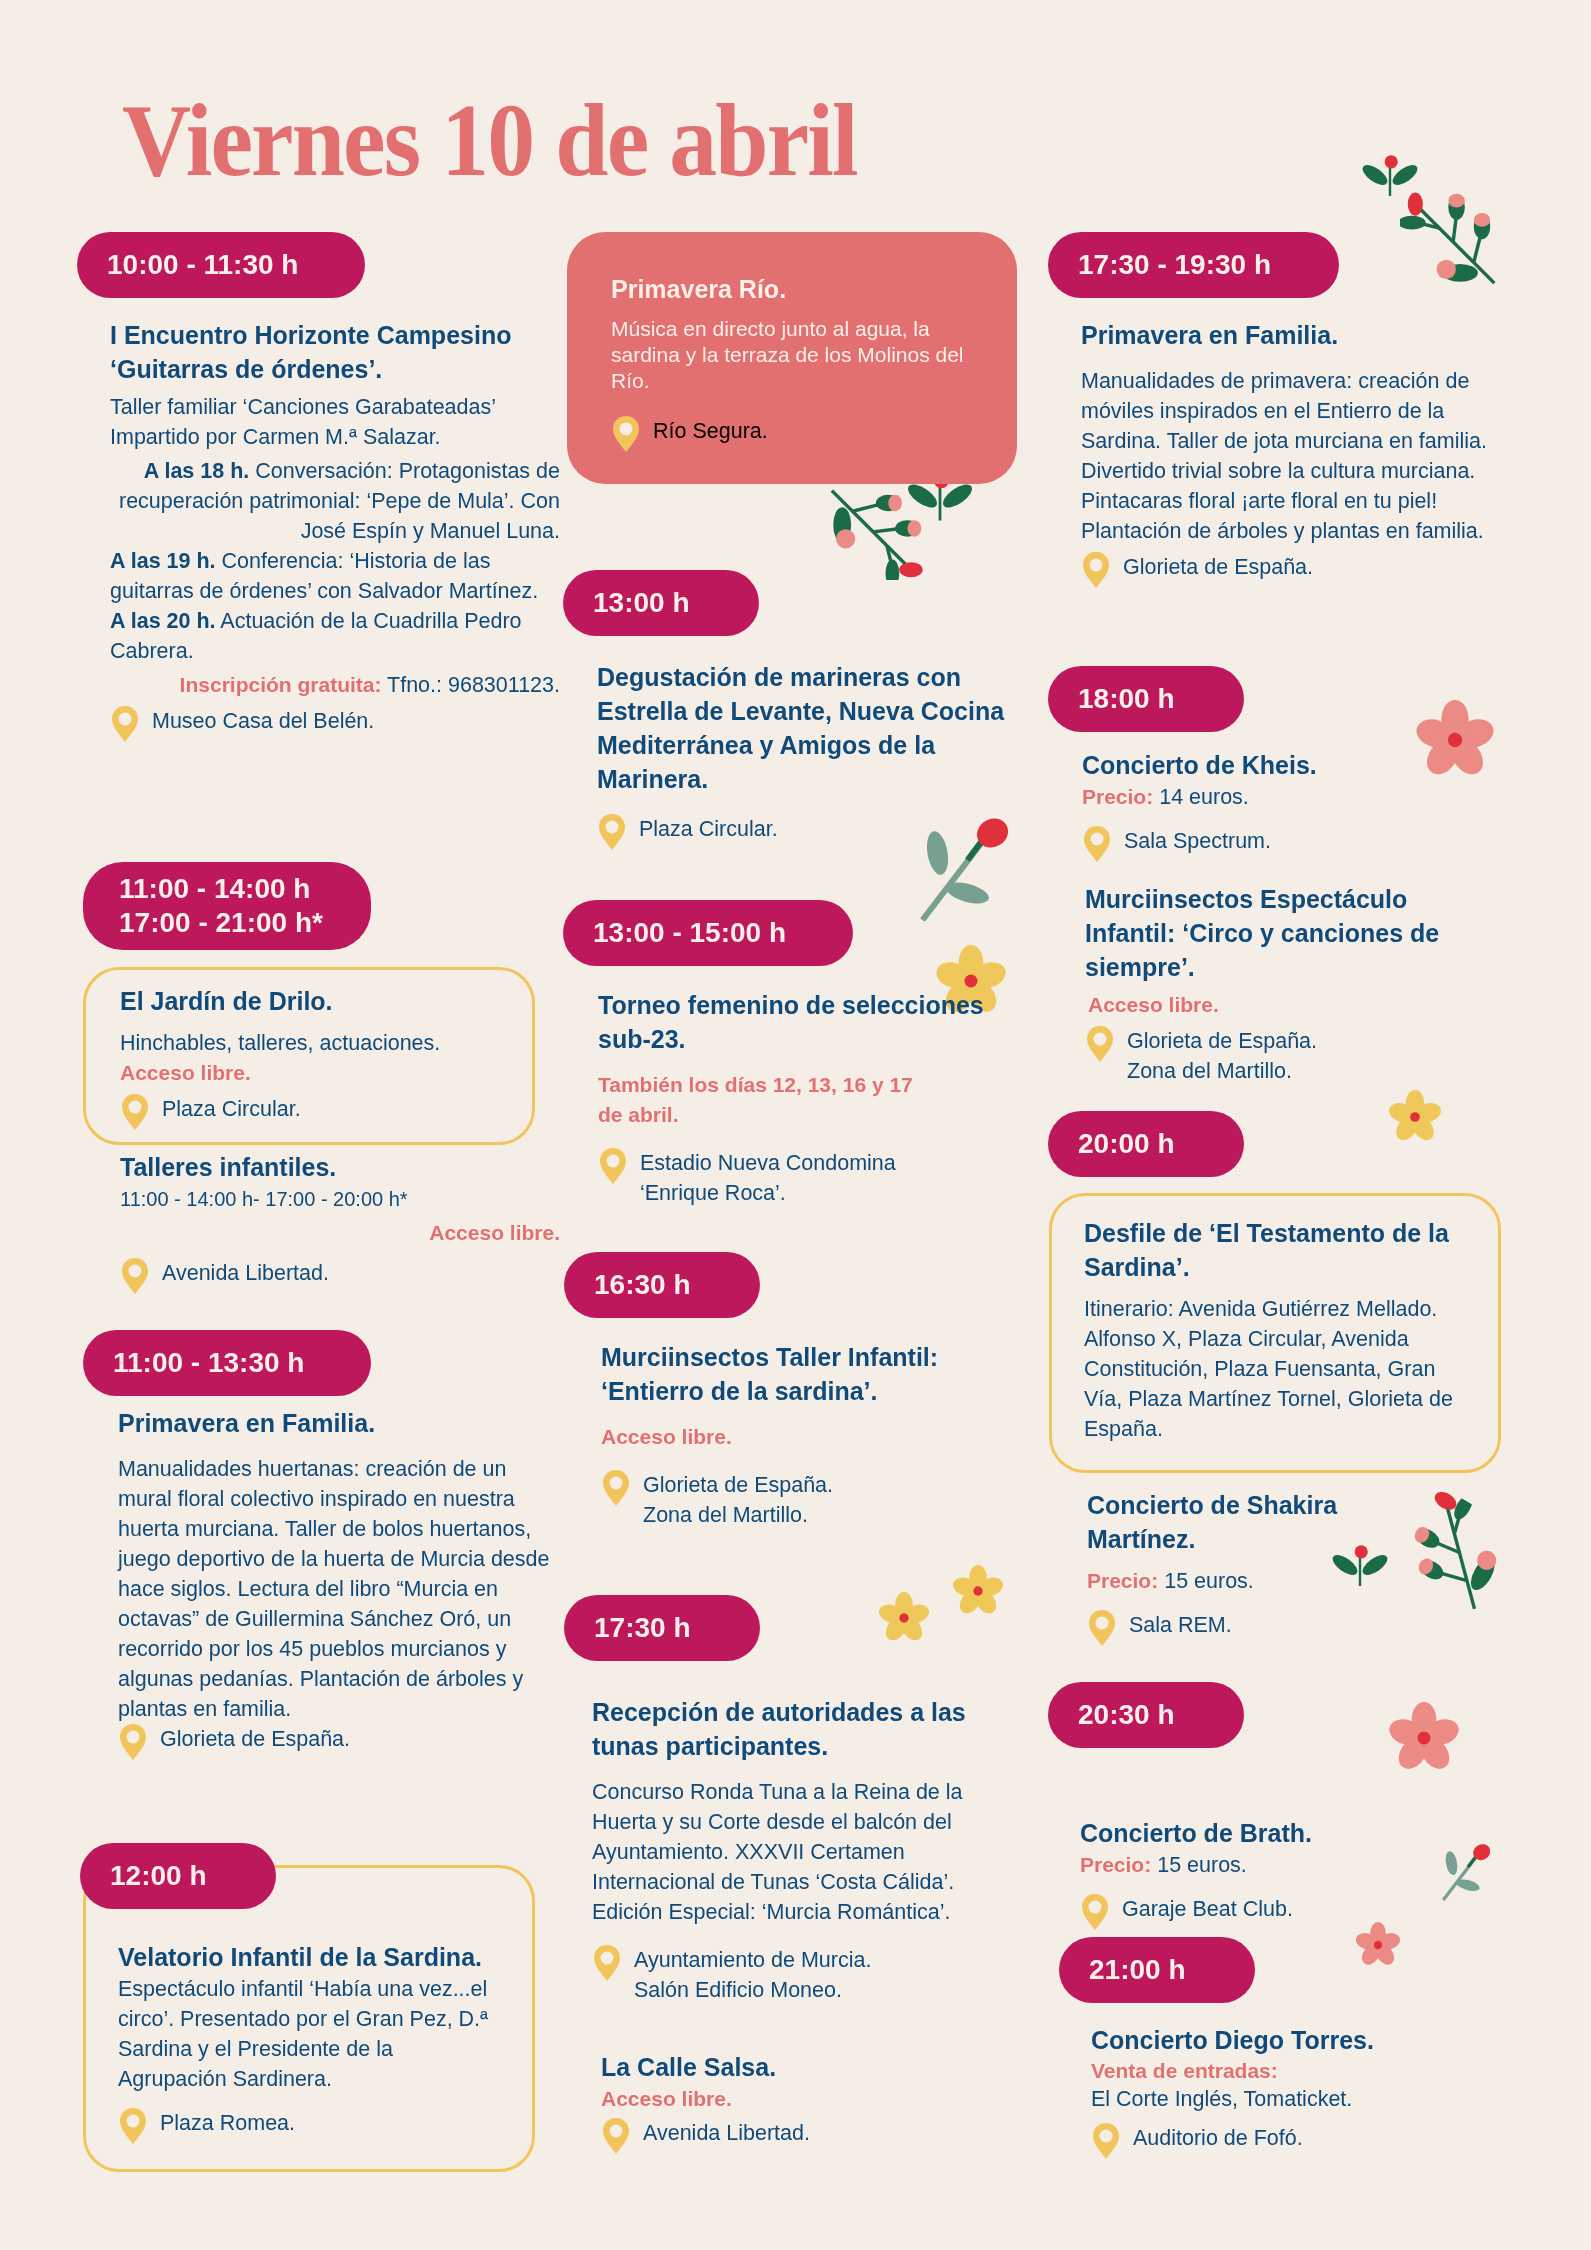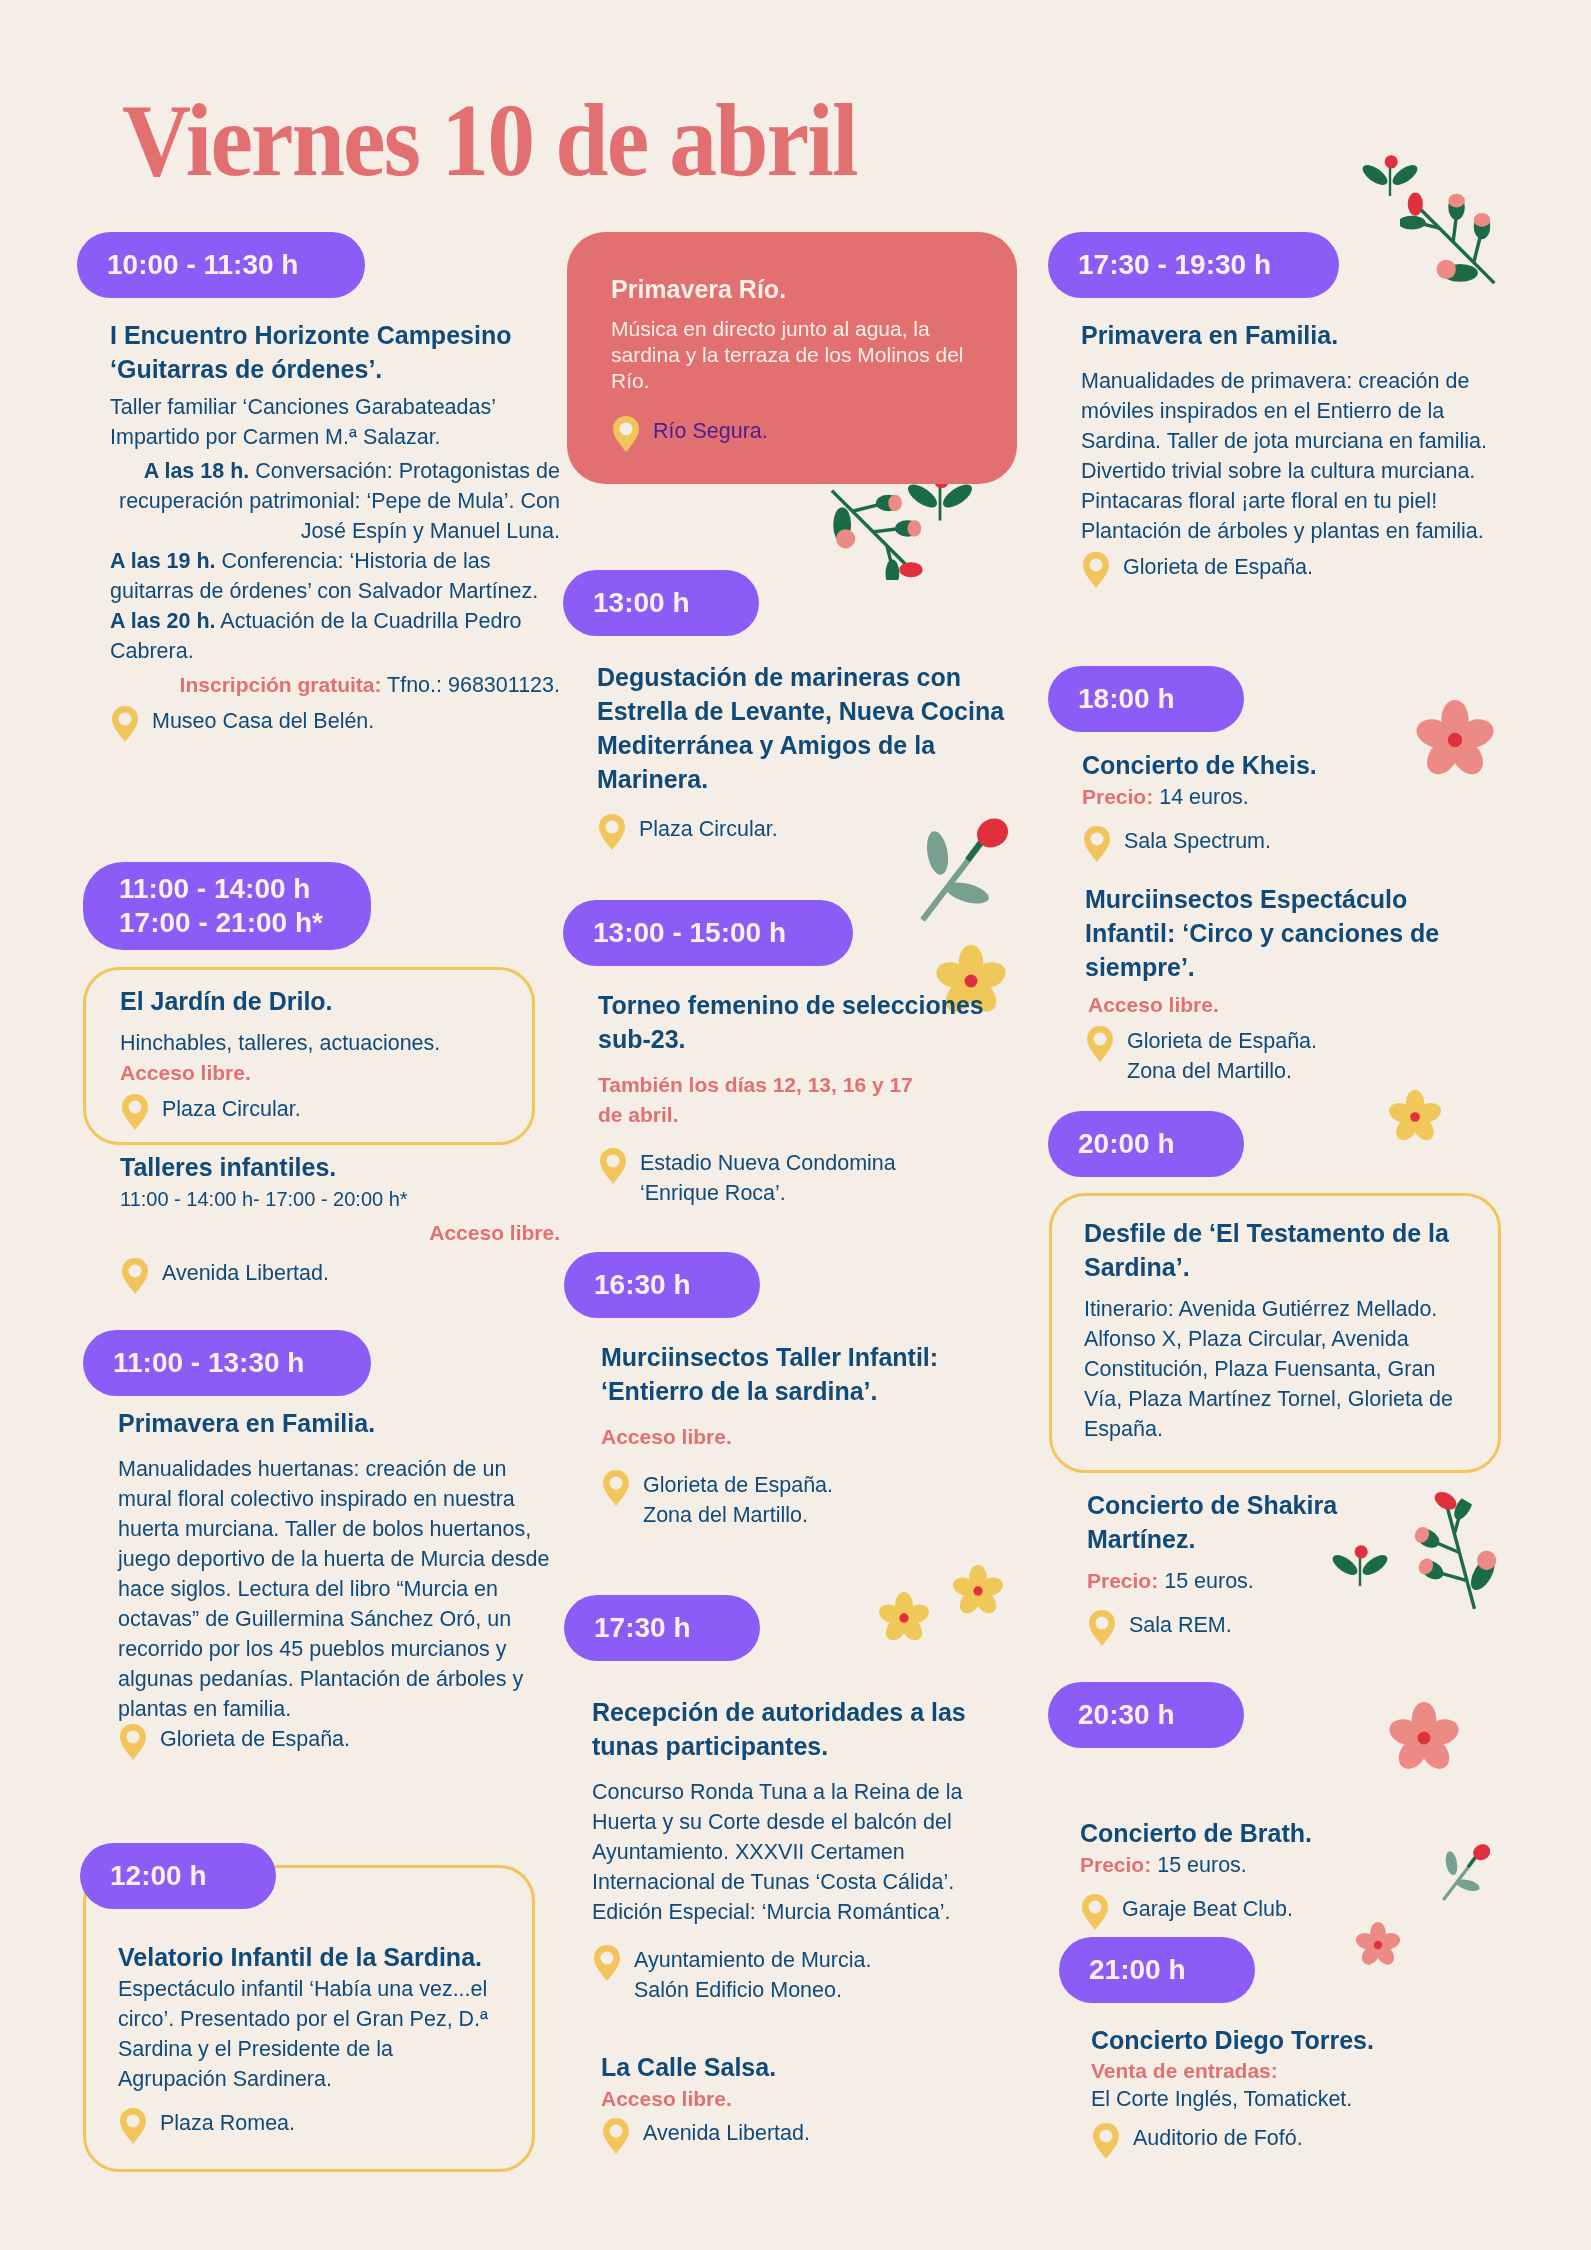--- a/index.html
+++ b/index.html
@@ -12,42 +12,42 @@
     overflow: hidden;
   }
   .title {
     position: absolute; left: 122px; top: 88px;
     font-family: "Liberation Serif", "DejaVu Serif", serif;
     font-weight: 700; font-size: 104px; letter-spacing: -2px;
     color: #e37070; line-height: 1;
     transform: scaleX(0.92); transform-origin: left top;
   }
   .pill {
-    position: absolute; background: #8b5cf6; color: #fbefe9;
+    position: absolute; background: #be185d; color: #fbefe9;
     font-weight: 700; font-size: 28px; border-radius: 40px;
     padding: 0 30px; display: flex; align-items: center; line-height: 1.2;
   }
   .block { position: absolute; }
   .ev-title { font-weight: 700; font-size: 25px; line-height: 34px; color: #0f4a7a; }
   .ev-body { font-size: 21.5px; line-height: 30px; color: #0f4a7a; }
   .ev-body b { font-weight: 700; }
   .accent { color: #e37070; font-weight: 700; font-size: 21px; line-height: 30px; }
   .loc { display: flex; align-items: flex-start; gap: 12px; font-size: 21.5px; line-height: 30px; color: #0f4a7a; }
   .pin { width: 30px; height: 40px; flex: none; margin-top: -2px; }
   .card {
     position: absolute; border: 3px solid #f2c55c; border-radius: 36px;
   }
   .river {
     position: absolute; left: 567px; top: 232px; width: 450px; height: 252px;
     background: #e37070; border-radius: 38px; padding: 40px 44px;
     color: #fbefe9;
   }
   .river .ev-title { color: #fbefe9; }
   .river .ev-body { color: #fbefe9; line-height: 26px; font-size: 21px; }
-  .river .loc { color: #4c1d95; margin-top: 22px; }
+  .river .loc { color: #000000; margin-top: 22px; }
   .deco { position: absolute; }
   .mt6 { margin-top: 6px; } .mt8 { margin-top: 4px; text-align: right; } .mt10 { margin-top: 10px; }
   .mt14 { margin-top: 14px; } .mt18 { margin-top: 18px; }
 </style>
 </head>
 <body>
 
 <svg width="0" height="0" style="position:absolute">
   <defs>
     <symbol id="pin" viewBox="0 0 30 40">

